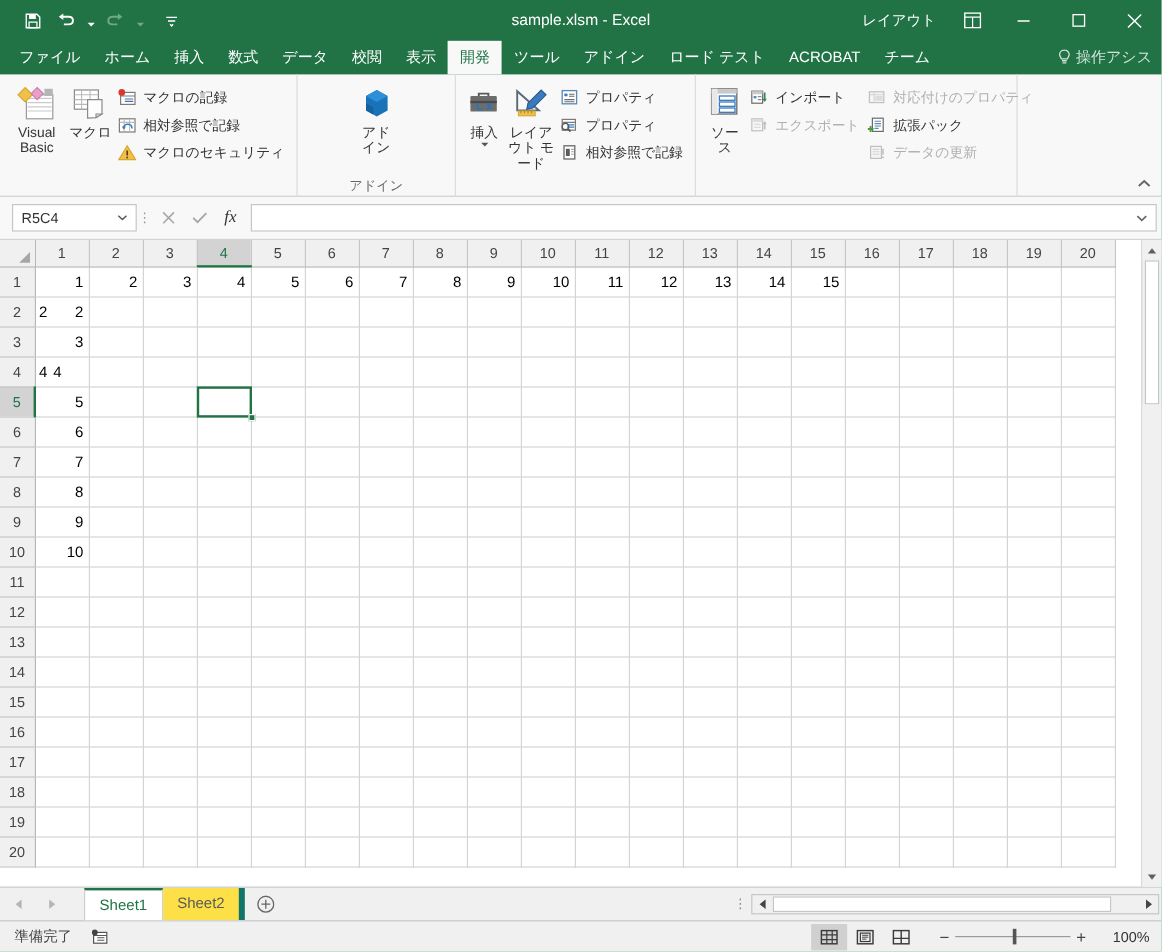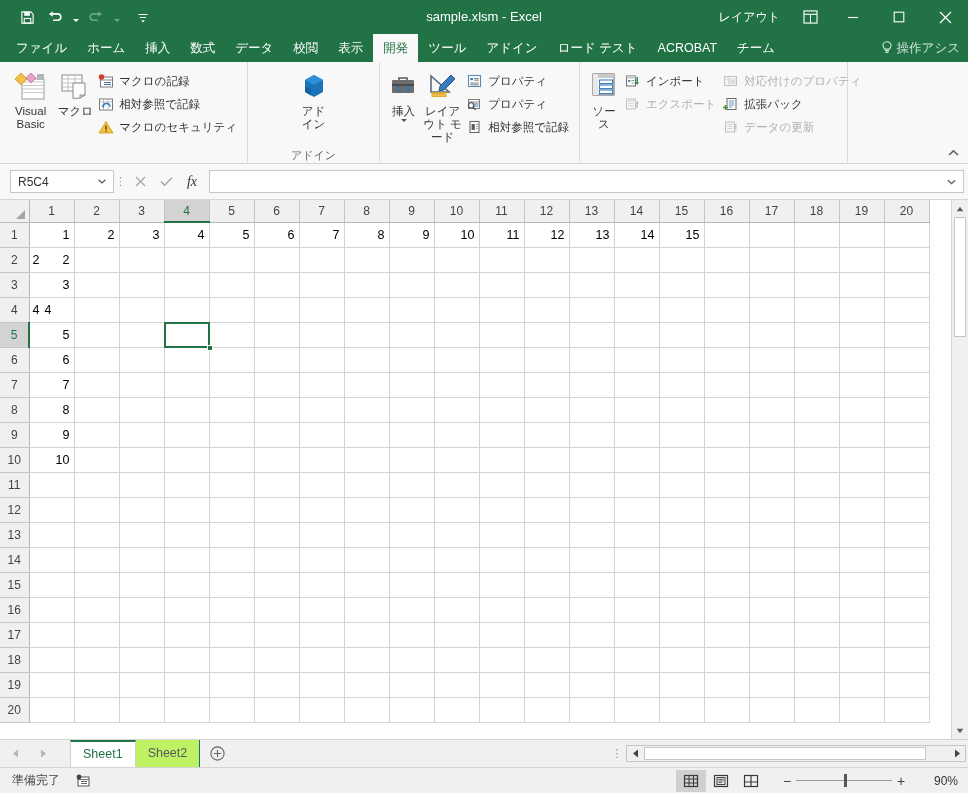--- a/index.html
+++ b/index.html
@@ -320,22 +320,22 @@
     display: flex; align-items: center;
     border-top: 1px solid #d4d4d4;
   }
   .tabnavs { display: flex; align-items: center; padding-left: 6px; gap: 10px; width: 70px; }
   .tabnav { width: 18px; height: 20px; display:flex; align-items:center; justify-content:center; color: #b5b5b5; }
   .stab {
     height: 27px; line-height: 27px;
     padding: 0 12px;
     font-size: 12.5px;
     color: #5a5a5a;
-    border-right: 1px solid #0f766e;
-    background: #bef264;
+    border-right: 5px solid #0f766e;
+    background: #fde047;
     white-space: nowrap;
   }
   .stab.active {
     background: #ffffff;
     color: #217346;
     border-top: 2px solid #217346;
     line-height: 25px;
     border-right: 1px solid #cfcfcf;
     border-left: 1px solid #cfcfcf;
   }
@@ -2148,17 +2148,17 @@
             <path d="M1.5 8h13" stroke="#3b3b3b" stroke-width="1"></path>
           </svg>
       </div>
       <div class="zoomwrap">
         <span class="zsign">−</span>
         <span class="ztrack">
             <span class="zthumb"></span>
           </span>
         <span class="zsign">+</span>
       </div>
-      <span class="zpct">90%</span>
+      <span class="zpct">100%</span>
     </div>
   </div>
 
 </div>
 
 </body></html>

